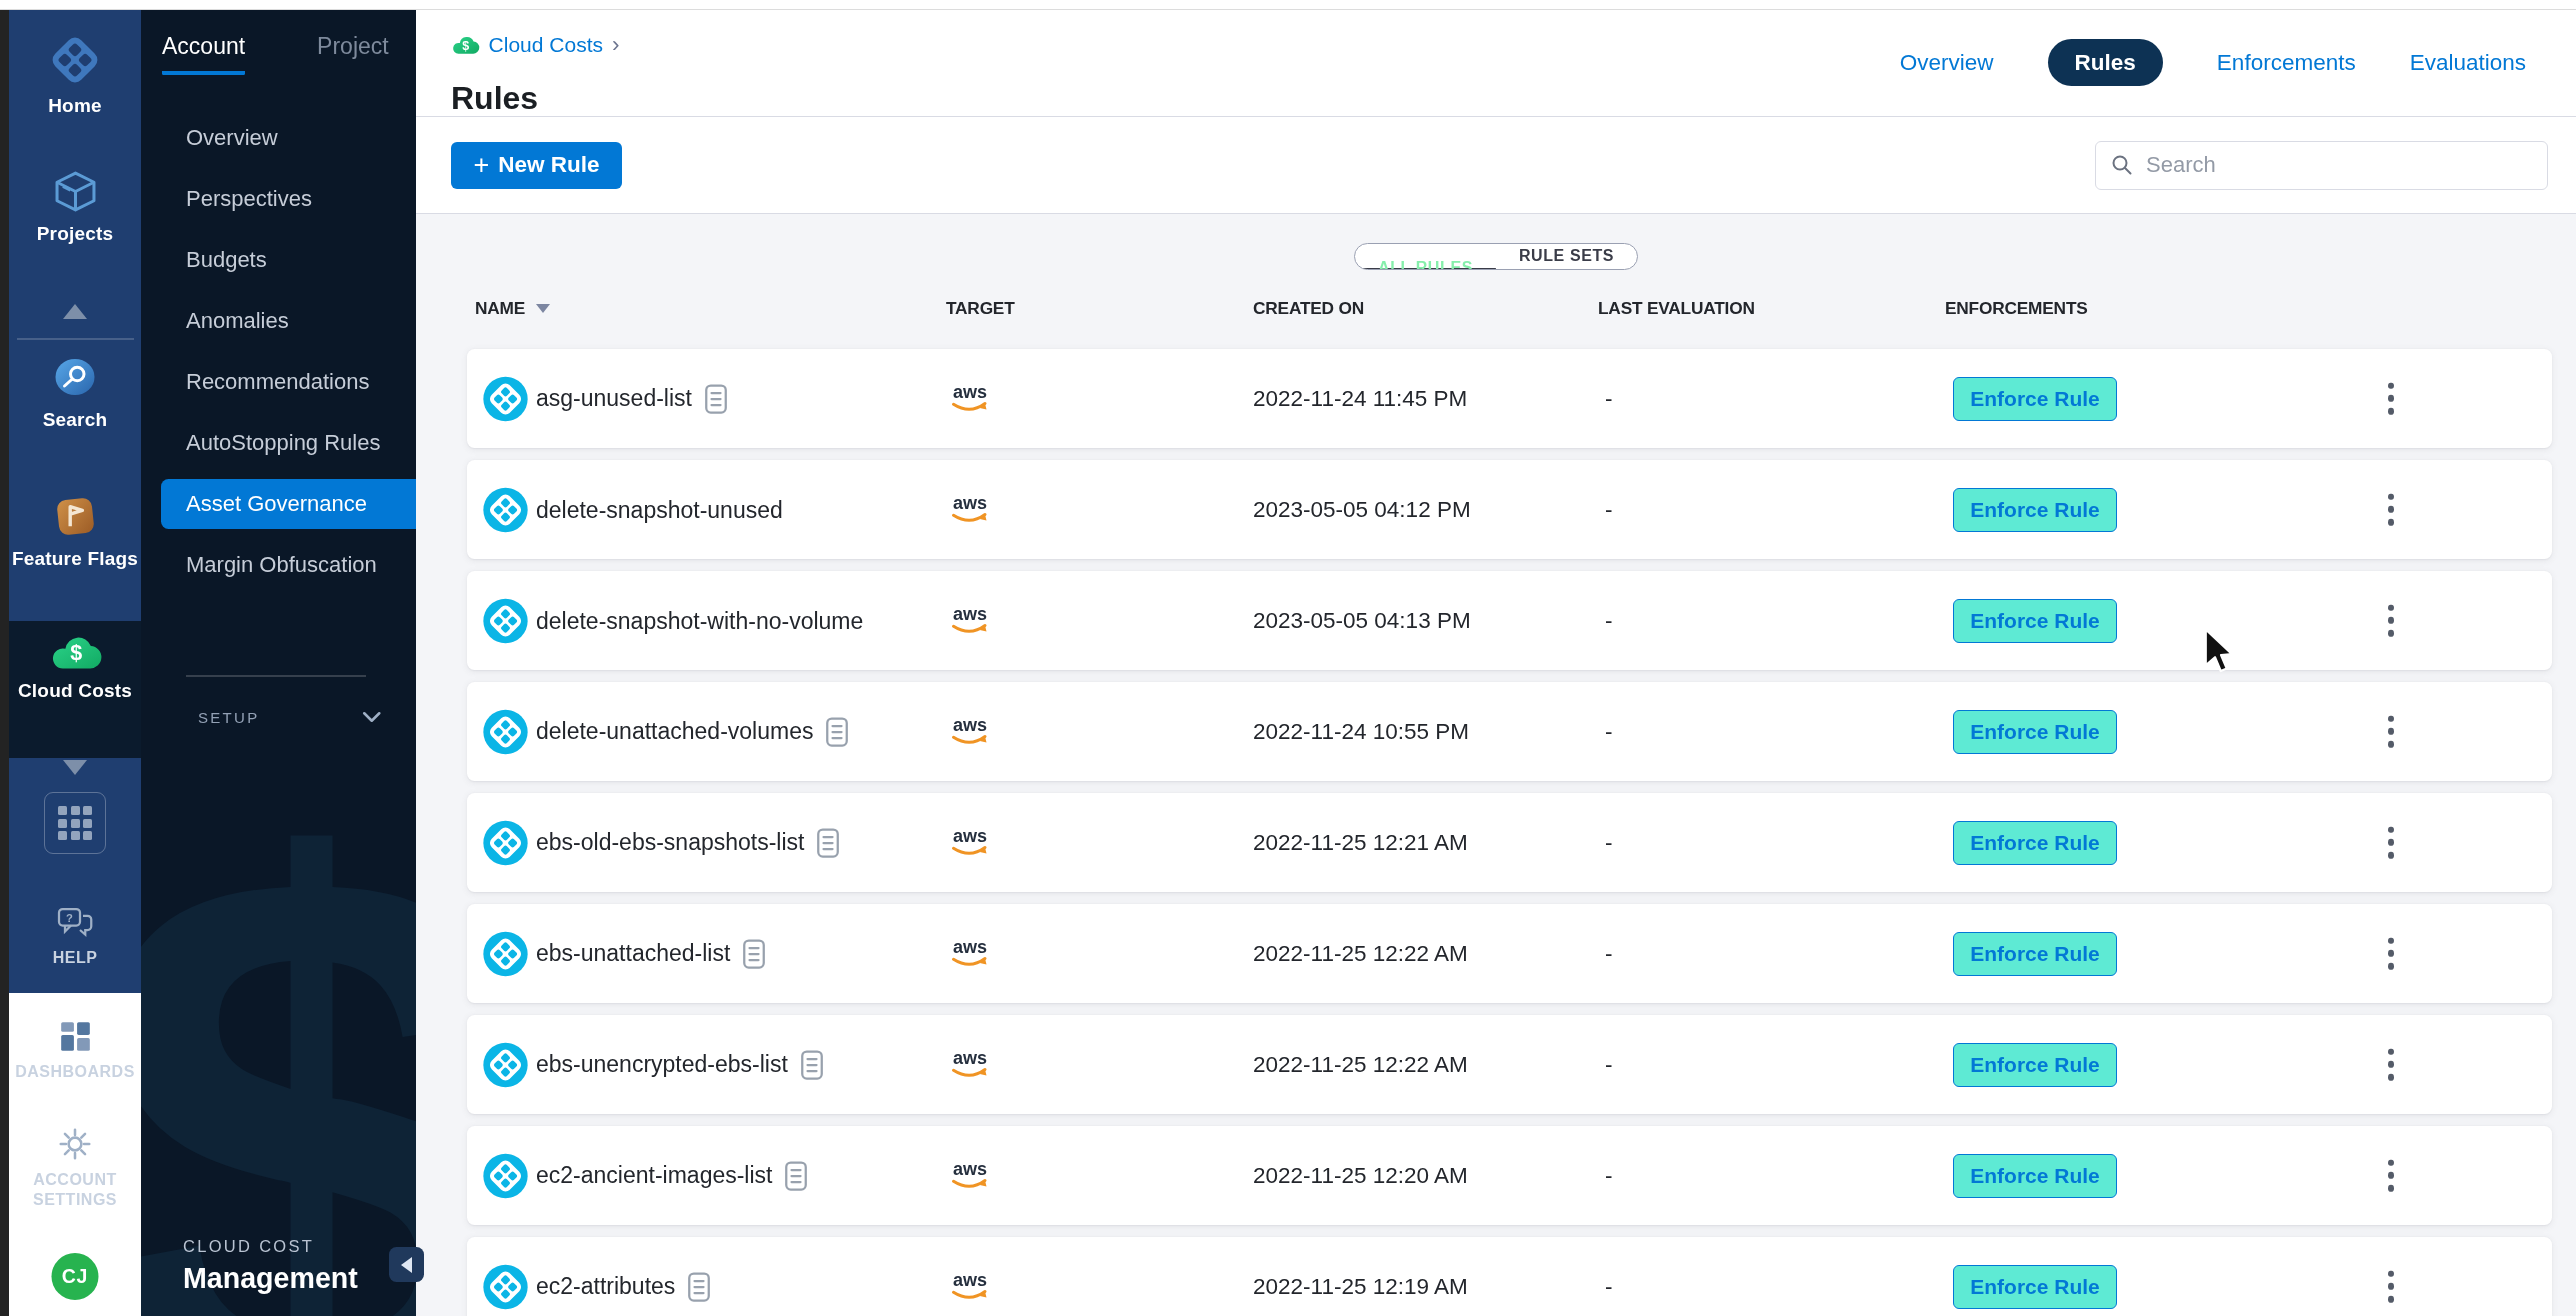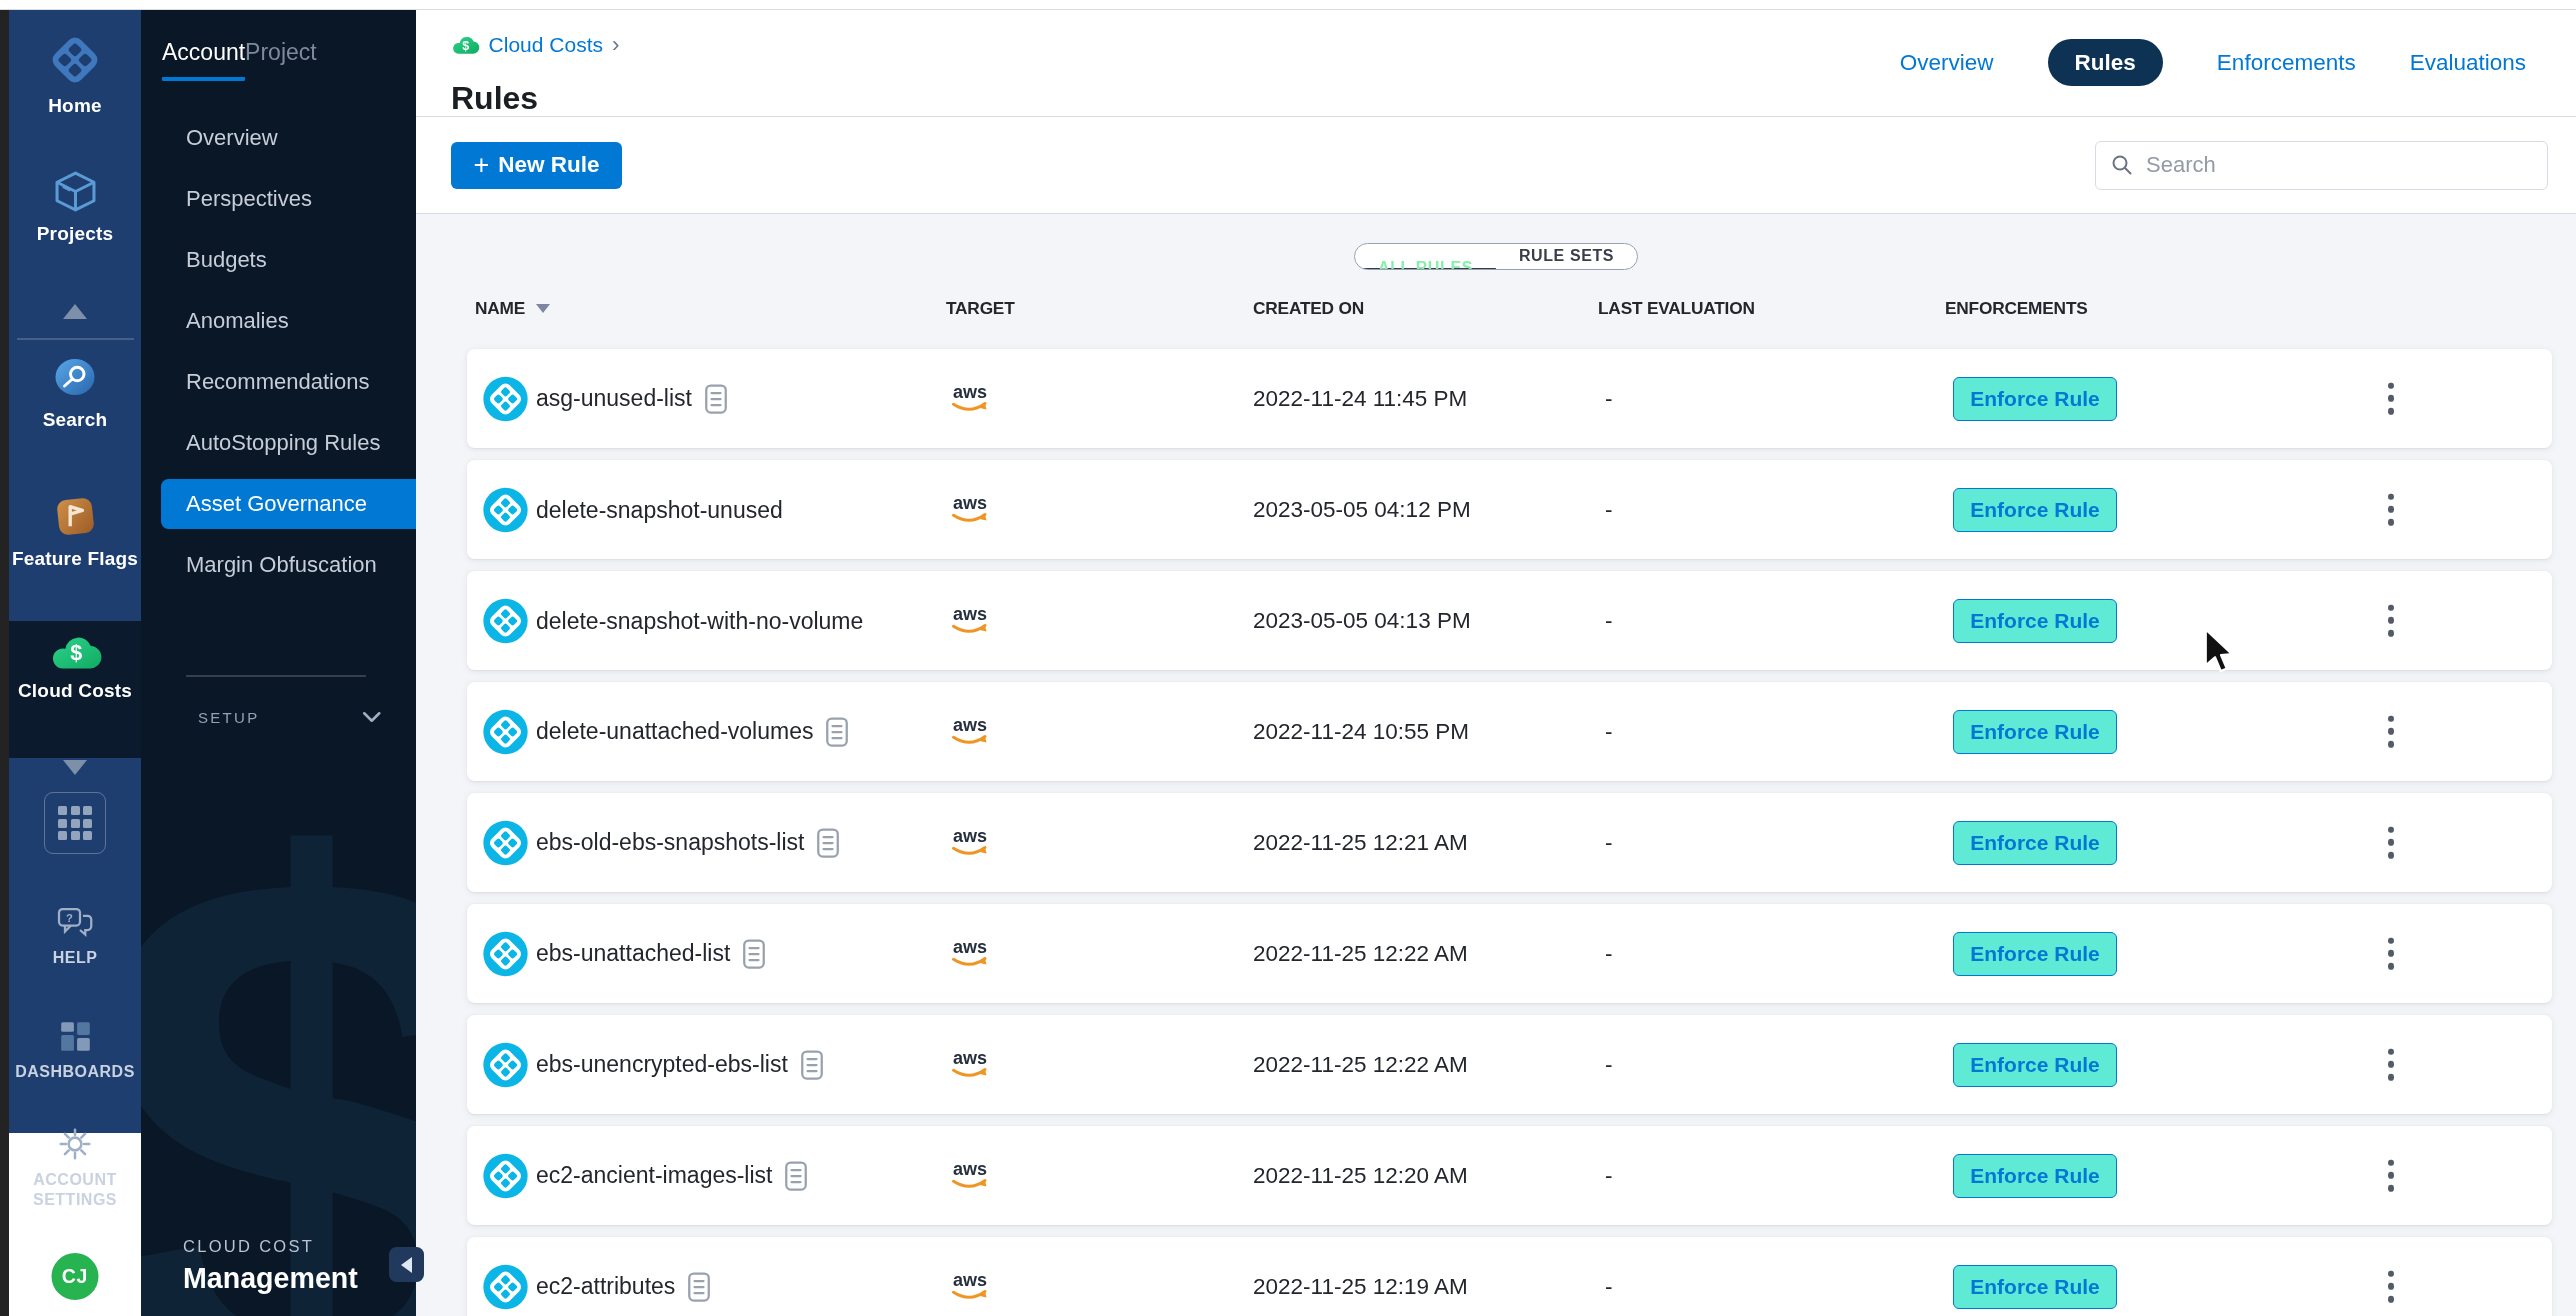--- a/index.html
+++ b/index.html
@@ -5,21 +5,21 @@
   html,body{margin:0;padding:0;width:2576px;height:1317px;overflow:hidden;
     font-family:"Liberation Sans",sans-serif;background:#fff;}
   #screen{position:relative;width:2576px;height:1317px;overflow:hidden;background:#fff;}
 
   
   .top-strip{position:absolute;top:0;left:0;width:100%;height:9px;background:#fff;
     border-bottom:0.8px solid #dcdcdc;z-index:60;}
   .left-edge{position:absolute;top:9px;left:0;width:9px;height:1308px;background:#232323;z-index:50;}
 
   
-  .rail{position:absolute;top:9px;left:9px;width:132px;height:1124px;background:#1f3e70;z-index:40;}
+  .rail{position:absolute;top:9px;left:9px;width:132px;height:984px;background:#1f3e70;z-index:40;}
   .rail-dark{position:absolute;left:0;top:612px;width:100%;height:137px;background:#0b1b2d;}
   .rail-item{position:absolute;left:0;width:100%;display:flex;flex-direction:column;align-items:center;gap:7.5px;}
   .rail-label{font-size:19px;font-weight:600;color:#fff;letter-spacing:0.2px;text-align:center;}
   .rail-label.small{font-size:16px;font-weight:600;color:#c8d2e0;letter-spacing:0.5px;line-height:1.3;}
   .ri-home{top:22.5px}.ri-projects{top:159px}.ri-builds{top:344px}.ri-ff{top:484px}
   .ri-cc{top:621px}.ri-help{top:896px}.ri-dash{top:1010px}.ri-gear{top:1117px}
   .chev{width:0;height:0;border-left:12.8px solid transparent;border-right:12.8px solid transparent;}
   .chev-up{position:absolute;top:295px;left:50%;transform:translateX(-50%);
     border-bottom:15px solid #7d8fa9;}
   .chev-down{position:absolute;top:751px;left:50%;transform:translateX(-50%);
@@ -31,21 +31,21 @@
   .grid-9{display:grid;grid-template-columns:repeat(3,9px);grid-gap:3.8px;}
   .grid-9 i{width:9px;height:9px;background:#93a4bd;border-radius:1.5px;}
   .avatar{position:absolute;top:1244px;left:50%;transform:translateX(-50%);width:47px;height:47px;
     border-radius:50%;background:#27b34f;display:flex;align-items:center;justify-content:center;
     color:#fff;font-weight:700;font-size:19.5px;letter-spacing:0.8px;}
 
   
   .panel{position:absolute;top:9px;left:141px;width:275px;height:1308px;background:#0a1727;z-index:30;}
   .wm-clip{position:absolute;inset:0;overflow:hidden;pointer-events:none;}
   .watermark{position:absolute;right:-113px;bottom:-225px;font-size:789px;font-weight:700;color:#0e2336;line-height:1;}
-  .panel-tabs{position:absolute;top:30px;left:21px;display:flex;}
+  .panel-tabs{position:absolute;top:24px;left:21px;display:flex;gap:72px;}
   .ptab{font-size:23px;color:#7e8a9c;padding-bottom:10.5px;cursor:pointer;}
   .ptab.active{color:#fff;border-bottom:4.5px solid #0278d5;border-radius:1.5px;}
   .nav-menu{position:absolute;top:98px;left:0;right:0;}
   .nav-item{height:61px;line-height:61px;padding-left:45px;font-size:22px;color:#c6cdd8;cursor:pointer;white-space:nowrap;}
   .nav-item.selected{background:#0278d5;color:#fff;margin-left:19.5px;padding-left:25.5px;
     border-radius:7.5px 0 0 7.5px;height:50px;line-height:50px;margin-top:6px;margin-bottom:5.3px;}
   .setup-divider{position:absolute;top:666px;left:45px;width:180px;height:1.5px;background:rgba(255,255,255,.18);}
   .setup-row{position:absolute;top:690px;left:45px;right:35px;height:36px;display:flex;
     align-items:center;justify-content:space-between;cursor:pointer;}
   .setup-label{font-size:15px;letter-spacing:2.3px;color:#93a1b5;margin-left:12px;}

